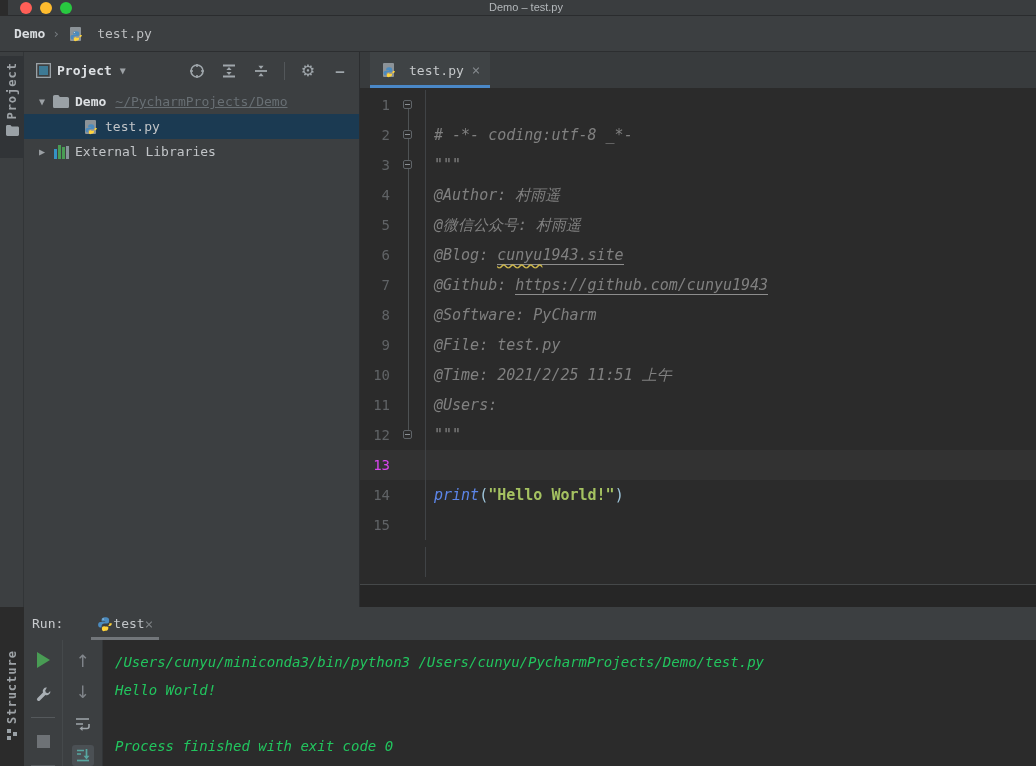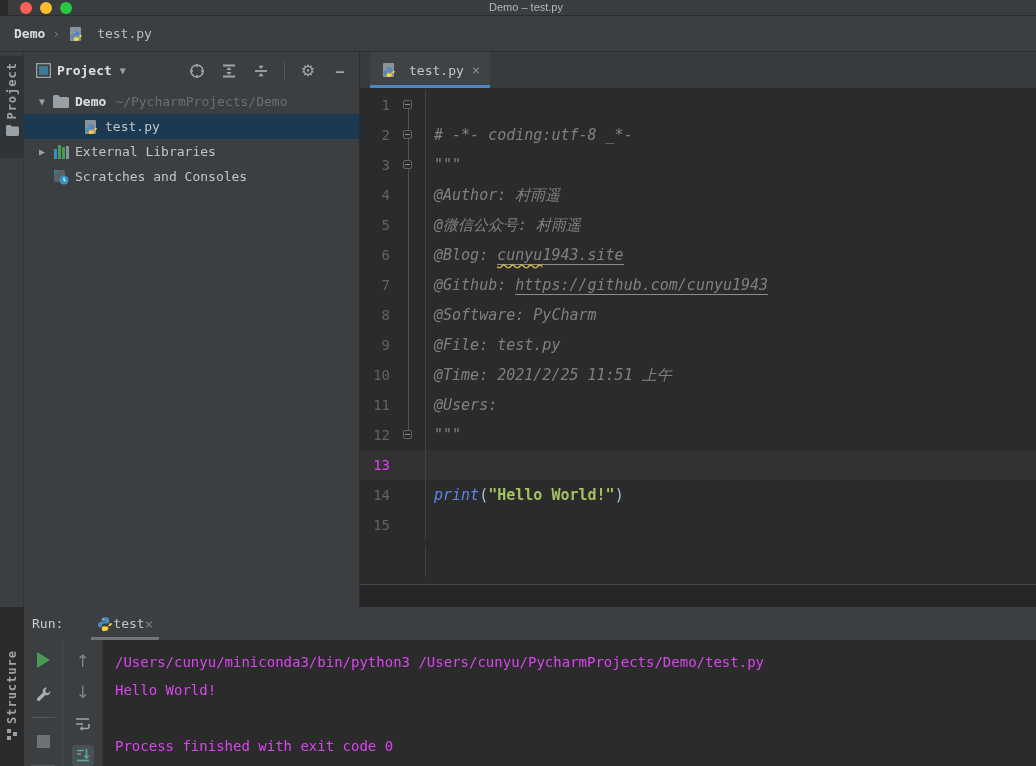--- a/index.html
+++ b/index.html
@@ -61,21 +61,21 @@
 
   .tree { flex:1; overflow:hidden; }
   .tree-row { height:25px; display:flex; align-items:center; padding-left:8px;
     font-size:13px; color:#bdc0c3; cursor:default; white-space:nowrap; }
   .tree-row.selected { background:#1b3a52; }
   .tree-chevron { width:20px; text-align:center; color:#9ca1a5; font-size:10px; flex:none; }
   .tree-icon { width:18px; height:16px; margin-right:5px; flex:none;
     display:flex; align-items:center; justify-content:center; }
   .tree-name { color:#c2c5c8; }
   .tree-name.bold { font-weight:bold; color:#dde0e3; }
-  .tree-hint { color:#686f74; margin-left:9px; }
+  .tree-hint { color:#686f74; margin-left:9px;text-decoration:underline; }
   .indent1 { width:30px; flex:none; }
 
   
   .editor { flex:1; display:flex; flex-direction:column; background:#2b2b2b; min-width:0; }
   .tabbar { height:36px; background:#383b3d; flex:none; display:flex; align-items:flex-end; }
   .etab { margin-left:10px; height:36px; background:#3f4345; display:flex;
     align-items:center; gap:6px; padding:0 10px; position:relative; cursor:default; }
   .etab-label { font-size:13px; color:#c5c8ca; }
   .etab-close { color:#84898d; font-size:14px; margin-left:2px; }
   .etab-underline { position:absolute; left:0; bottom:0; width:100%; height:3px;
@@ -128,21 +128,21 @@
   .rt-ico { width:22px; height:22px; display:flex; align-items:center;
     justify-content:center; cursor:default; }
   .rt-divider { width:24px; height:1px; background:#55595c; }
   .play-tri { width:0; height:0; border-left:13px solid #499C54;
     border-top:8px solid transparent; border-bottom:8px solid transparent; }
   .stop-sq { width:13px; height:13px; background:#6e7276; }
   .arrow-glyph { font-size:17px; color:#80858a; font-family:"DejaVu Sans", sans-serif; }
   .rt-ico.highlighted { background:#4b5054; border-radius:3px; }
   .console { flex:1; background:#2b2b2b; border-left:1px solid #323537;
     padding:8px 0 0 12px; overflow:hidden; }
-  .console-line { font-size:14px; line-height:28px; color:#d946ef; white-space:pre; }
+  .console-line { font-size:14px; line-height:28px; color:#22c55e; white-space:pre;font-style:italic; }
 
   svg { display:block; }
 </style>
 </head>
 <body>
 
 <div class="app">
 
   <div class="titlebar">
     <div class="tl red"></div>
@@ -249,32 +249,20 @@
             <span class="tree-icon">
               <svg width="15" height="14" viewBox="0 0 15 14">
                 <rect x="0" y="4" width="3" height="10" fill="#3592C4"></rect>
                 <rect x="4" y="0" width="3" height="14" fill="#499C54"></rect>
                 <rect x="8" y="2" width="3" height="12" fill="#499C54"></rect>
                 <rect x="12" y="1" width="3" height="13" fill="#87939A"></rect>
               </svg>
             </span>
             <span class="tree-name">External Libraries</span>
           </div>
-          <div class="tree-row">
-            <span class="tree-chevron"></span>
-            <span class="tree-icon">
-              <svg width="16" height="16" viewBox="0 0 16 16">
-                <rect x="1" y="1" width="11" height="12" rx="1" fill="#5b6166"></rect>
-                <path d="M1 1h5l-5 5z" fill="#3E7A95"></path>
-                <circle cx="11" cy="11" r="4.5" fill="#3592C4"></circle>
-                <path d="M11 8.5V11l1.8 1.2" stroke="#e8eef2" stroke-width="1.2" fill="none"></path>
-              </svg>
-            </span>
-            <span class="tree-name">Scratches and Consoles</span>
-          </div>
         </div>
     </div>
 
     <div class="editor">
       <div class="tabbar">
         <div class="etab">
           <span class="tree-icon">
             <svg width="16" height="16" viewBox="0 0 16 16">
               <rect x="2" y="1" width="11" height="14" rx="1" fill="#8c9398"></rect>
               <path d="M7.8 5.2c-1.6 0-2.6.8-2.6 2v1.2h2.9v.5H4.3c-1.1 0-1.8.9-1.8 2.2 0 1.2.6 2.1 1.7 2.1h1v-1.3c0-1.1 1-1.9 2.2-1.9h2.2c.9 0 1.5-.7 1.5-1.6V7.2c0-1.2-1-2-2.3-2z" fill="#4B8BBE"></path>

